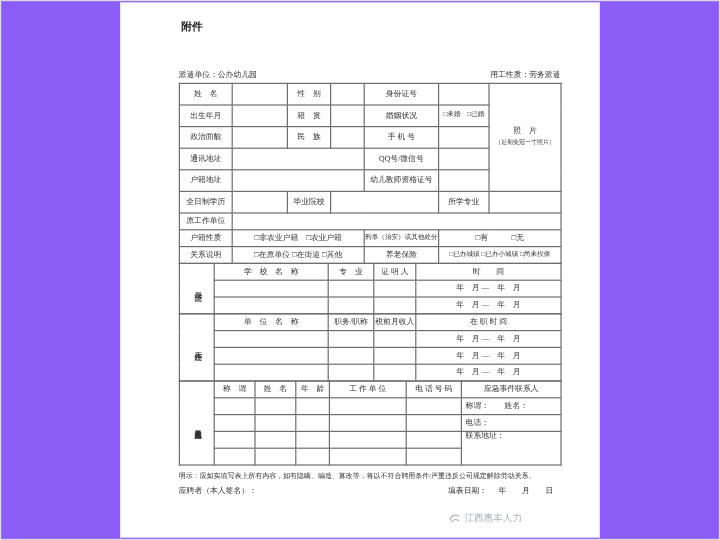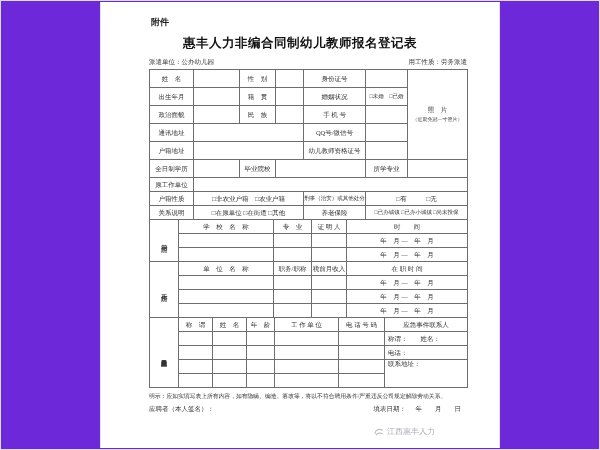--- a/index.html
+++ b/index.html
@@ -1,18 +1,18 @@
 <!DOCTYPE html>
 <html><head>
 <meta charset="utf-8">
 <style>
   html,body { margin:0; padding:0; }
   #screen {
     position:relative; width:600px; height:450px;
-    background:#6d28d9; overflow:hidden;
+    background:#8b5cf6; overflow:hidden;
     font-family:"Liberation Serif", serif;
   }
   .frame { position:absolute; inset:0; border:1px solid #dcdcde; pointer-events:none; }
   .page {
     position:absolute; left:100px; top:2px; width:400px; height:446px;
     background:#ffffff; border-left:1px solid #e6e6e8; border-right:1px solid #e6e6e8;
     box-sizing:border-box;
   }
   .attachment {
     position:absolute; left:50px; top:14px;
@@ -65,21 +65,20 @@
   }
   .logo svg { display:block; }
 </style>
 </head>
 <body>
 
 <div id="screen">
   <div class="page">
 
     <div class="attachment">附件</div>
-    <div class="title">惠丰人力非编合同制幼儿教师报名登记表</div>
 
     <div class="subheader">
       <span>派遣单位：公办幼儿园</span>
       <span>用工性质：劳务派遣</span>
     </div>
 
     <div class="tables">
 
       <table class="t1">
         <colgroup>

